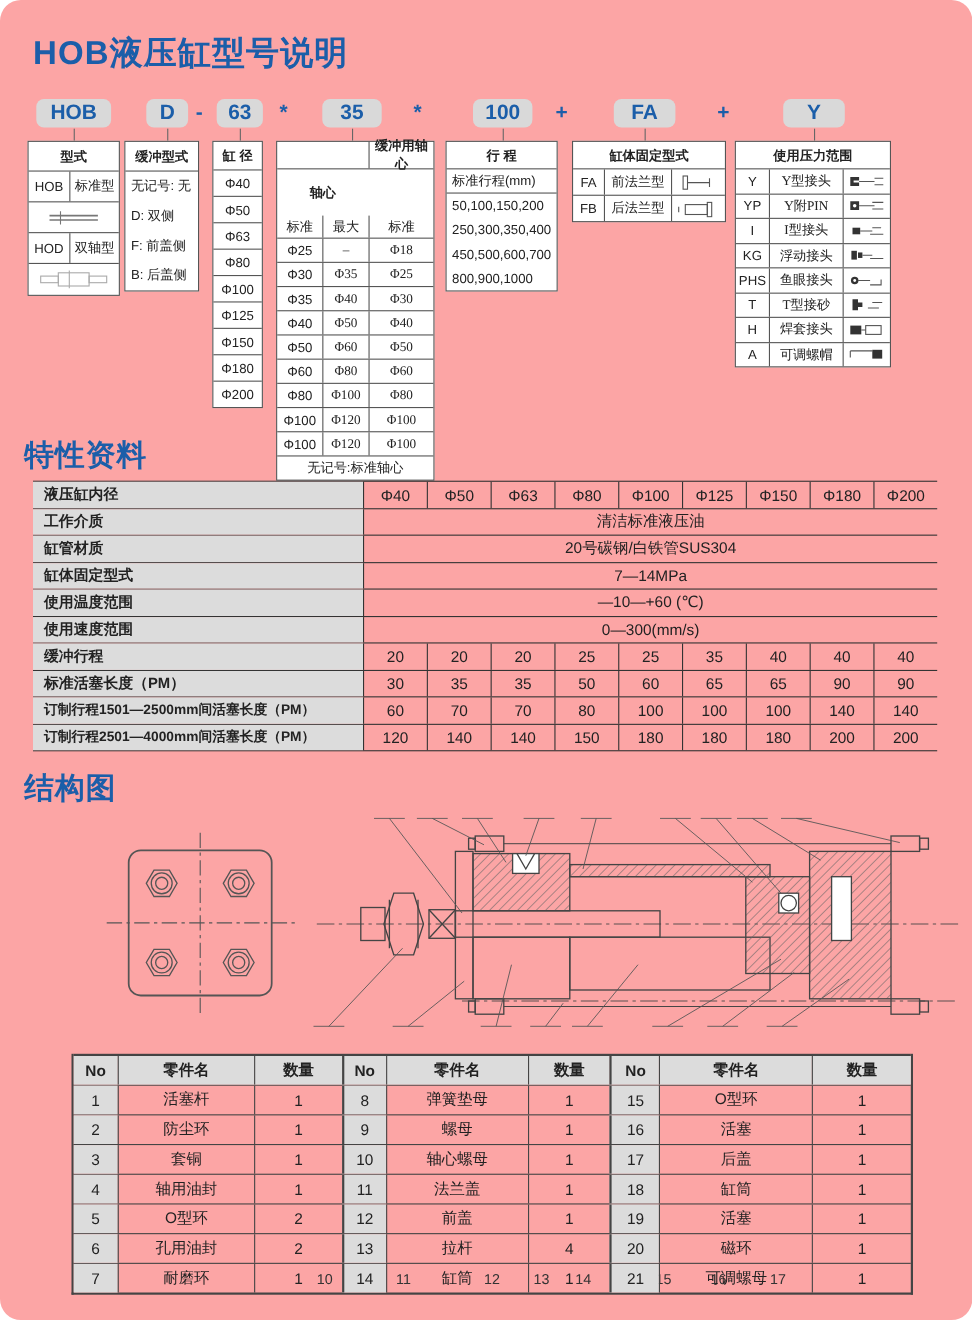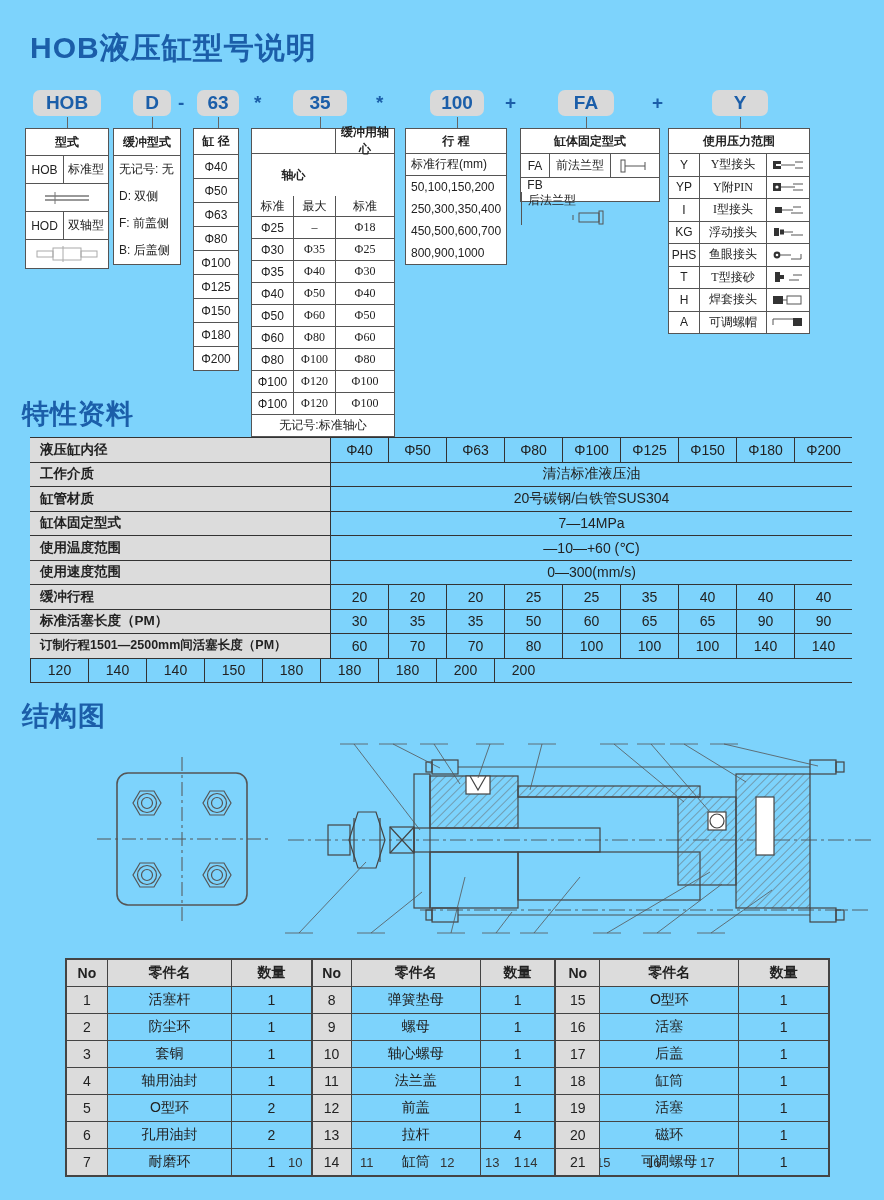--- a/index.html
+++ b/index.html
@@ -1,17 +1,17 @@
 <!DOCTYPE html>
 <html><head>
 <meta charset="utf-8">
 <style>
   html,body{margin:0;padding:0;}
   body{width:884px;height:1200px;background:#fff;font-family:"Liberation Sans","DejaVu Sans",sans-serif;color:#222;}
-  #page{position:relative;width:884px;height:1200px;overflow:hidden;background:#7dd3fc;}
+  #page{position:relative;width:884px;height:1200px;overflow:hidden;background:#fca5a5;border-radius:19px;}
   .sec-title{position:absolute;font-size:27px;font-weight:bold;color:#1b5ea9;letter-spacing:1px;}
   
   .pill{position:absolute;top:90px;height:26px;line-height:26px;background:#d9d9d9;border-radius:7px;
         text-align:center;font-size:19px;font-weight:bold;color:#1b5ea9;}
   .msep{position:absolute;top:90px;height:26px;line-height:26px;font-size:19px;font-weight:bold;color:#1b5ea9;}
   .conn{position:absolute;width:1px;background:#666;top:117px;height:11px;}
   
   .mt{position:absolute;border:1px solid #555;background:#fff;font-size:12px;}
   .mt .hd{border-bottom:1px solid #555;text-align:center;font-weight:bold;display:flex;align-items:center;justify-content:center;}
   .row{display:flex;align-items:stretch;}
@@ -228,21 +228,21 @@
       <div class="c" style="width:28px;">FA</div>
       <div class="c bl" style="width:60px;">前法兰型</div>
       <div class="jicon bl" style="flex:1;">
         <svg width="40" height="16" viewBox="0 0 40 16">
           <rect x="6" y="2" width="4" height="12" fill="none" stroke="#555" stroke-width="1"></rect>
           <line x1="10" y1="8" x2="30" y2="8" stroke="#555" stroke-width="1"></line>
           <line x1="30" y1="4" x2="30" y2="12" stroke="#555" stroke-width="1"></line>
         </svg>
       </div>
     </div>
-    <div class="row bt" style="height:23px;flex-direction:column;">
+    <div class="row bt" style="height:23px;">
       <div class="c" style="width:28px;">FB</div>
       <div class="c bl" style="width:60px;">后法兰型</div>
       <div class="jicon bl" style="flex:1;">
         <svg width="40" height="16" viewBox="0 0 40 16">
           <rect x="8" y="4" width="20" height="9" fill="none" stroke="#555" stroke-width="1"></rect>
           <rect x="28" y="2" width="4" height="13" fill="none" stroke="#555" stroke-width="1"></rect>
           <line x1="2" y1="6" x2="2" y2="11" stroke="#555" stroke-width="1"></line>
         </svg>
       </div>
     </div>
@@ -420,20 +420,21 @@
           <div class="spec-vcell">70</div>
           <div class="spec-vcell">80</div>
           <div class="spec-vcell">100</div>
           <div class="spec-vcell">100</div>
           <div class="spec-vcell">100</div>
           <div class="spec-vcell">140</div>
           <div class="spec-vcell">140</div>
         </div>
     </div>
     <div class="spec-row">
+      <div class="spec-label" style="font-size:12.5px;">订制行程2501—4000mm间活塞长度（PM）</div>
       <div class="spec-vals">
           <div class="spec-vcell">120</div>
           <div class="spec-vcell">140</div>
           <div class="spec-vcell">140</div>
           <div class="spec-vcell">150</div>
           <div class="spec-vcell">180</div>
           <div class="spec-vcell">180</div>
           <div class="spec-vcell">180</div>
           <div class="spec-vcell">200</div>
           <div class="spec-vcell">200</div>

